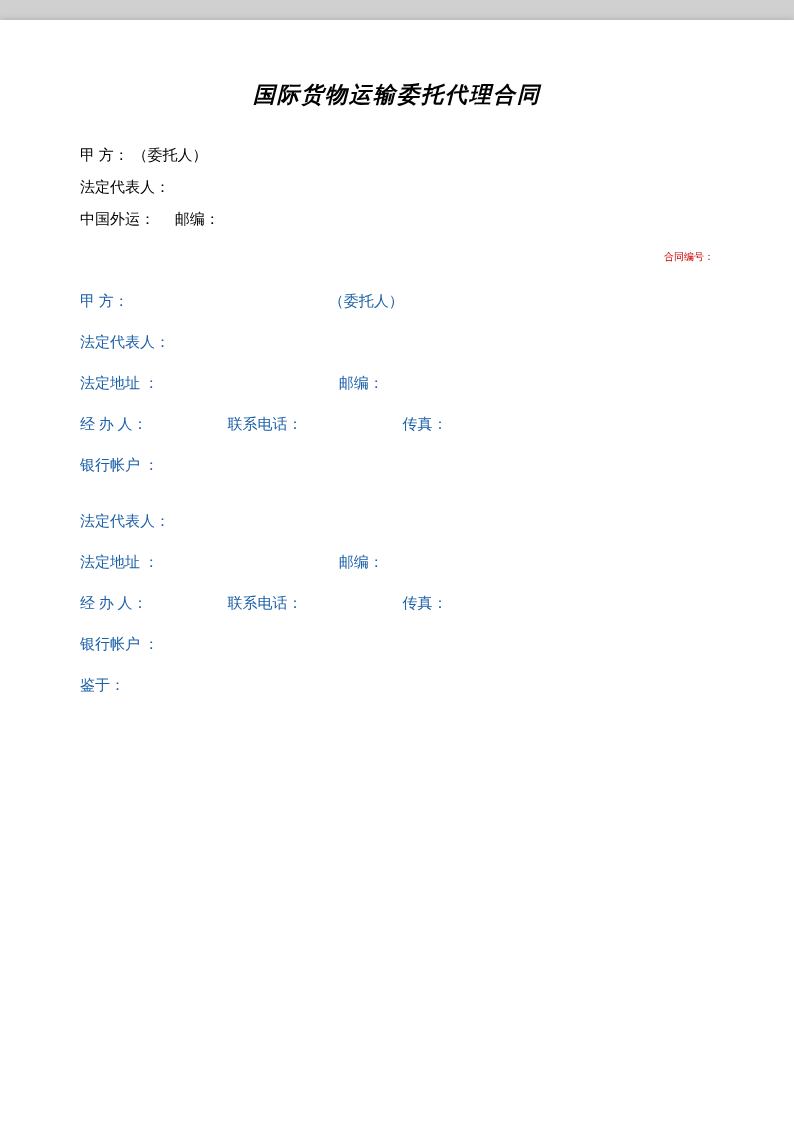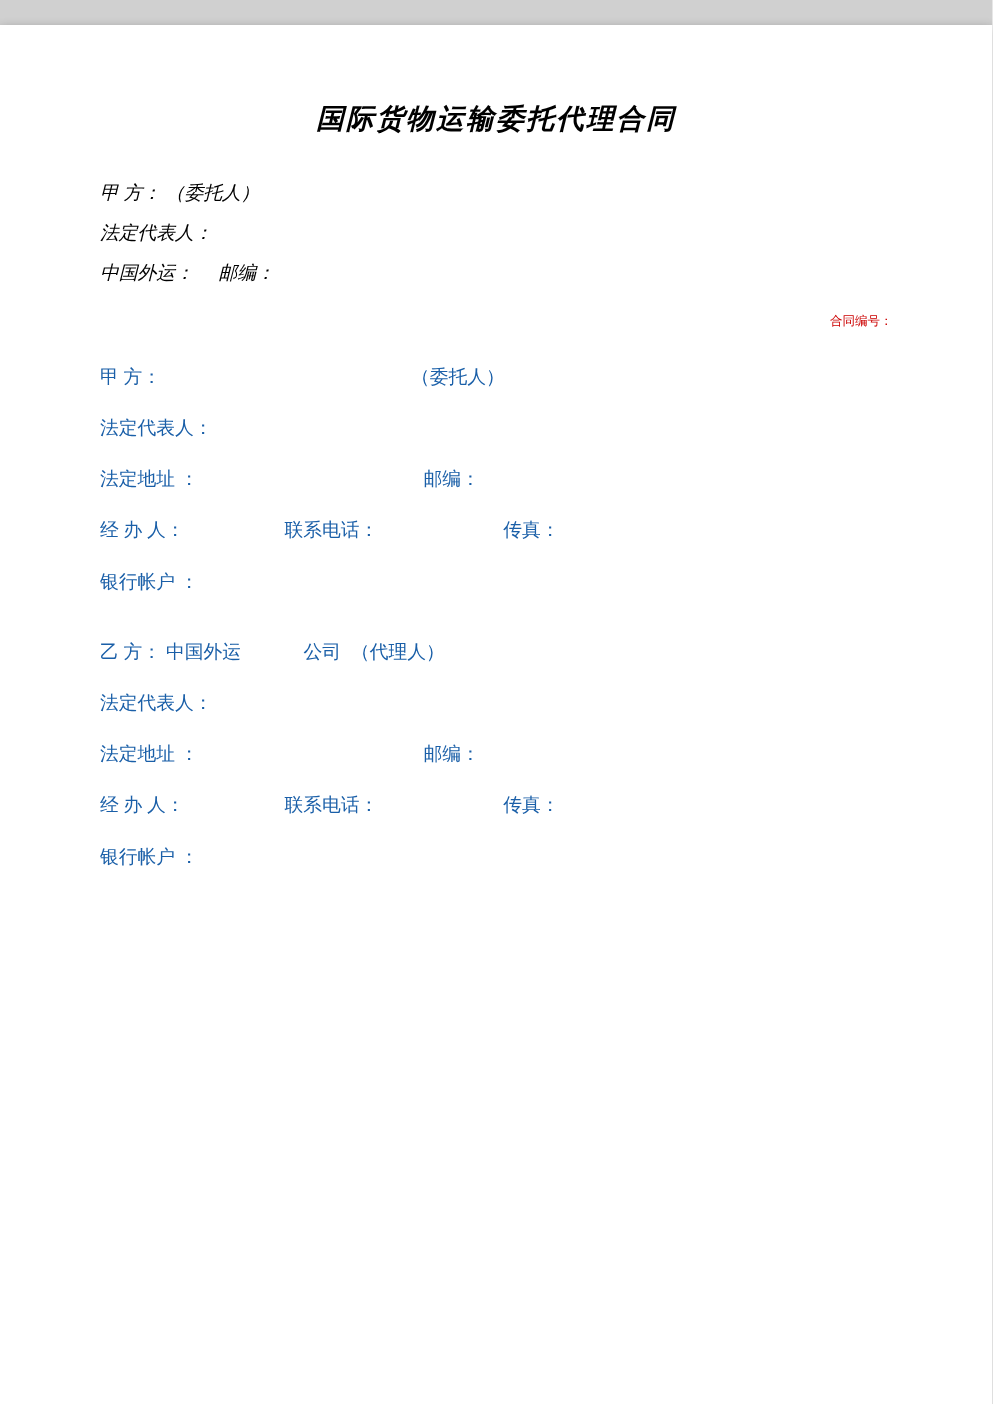--- a/index.html
+++ b/index.html
@@ -40,21 +40,20 @@
     .header-section {
       margin-bottom: 8px;
       font-size: 15px;
       color: #000000;
       line-height: 2.0;
     }
 
     .header-section .line {
       display: block;
       margin-bottom: 2px;
-      font-style: italic;
     }
 
     .contract-number {
       position: absolute;
       top: 230px;
       right: 80px;
       font-size: 10px;
       color: #cc0000;
     }
 
@@ -151,27 +150,20 @@
       <span style="flex:1;"></span>
     </div>
 
     <div class="field-row">
       <span class="field-label">银行帐户 ：</span>
       <span class="field-value"></span>
     </div>
 
     <div class="section-divider"></div>
 
-    <div class="field-row">
-      <span class="field-label">乙      方：</span>
-      <span style="margin-left:4px;">中国外运</span>
-      <span style="min-width:50px;"></span>
-      <span>公司</span>
-      <span style="margin-left:8px;">（代理人）</span>
-    </div>
 
     <div class="field-row">
       <span class="field-label">法定代表人：</span>
       <span class="field-value"></span>
     </div>
 
     <div class="field-row">
       <span class="field-label">法定地址 ：</span>
       <span style="min-width:180px;"></span>
       <span class="field-label">邮编：</span>
@@ -185,15 +177,18 @@
       <span style="min-width:100px;"></span>
       <span class="field-label">传真：</span>
       <span style="flex:1;"></span>
     </div>
 
     <div class="field-row">
       <span class="field-label">银行帐户 ：</span>
       <span class="field-value"></span>
     </div>
 
+    <div class="field-row jian-yu">
+      <span class="field-label">鉴于：</span>
+    </div>
 
   </div>
 </div>
 
 </body></html>

